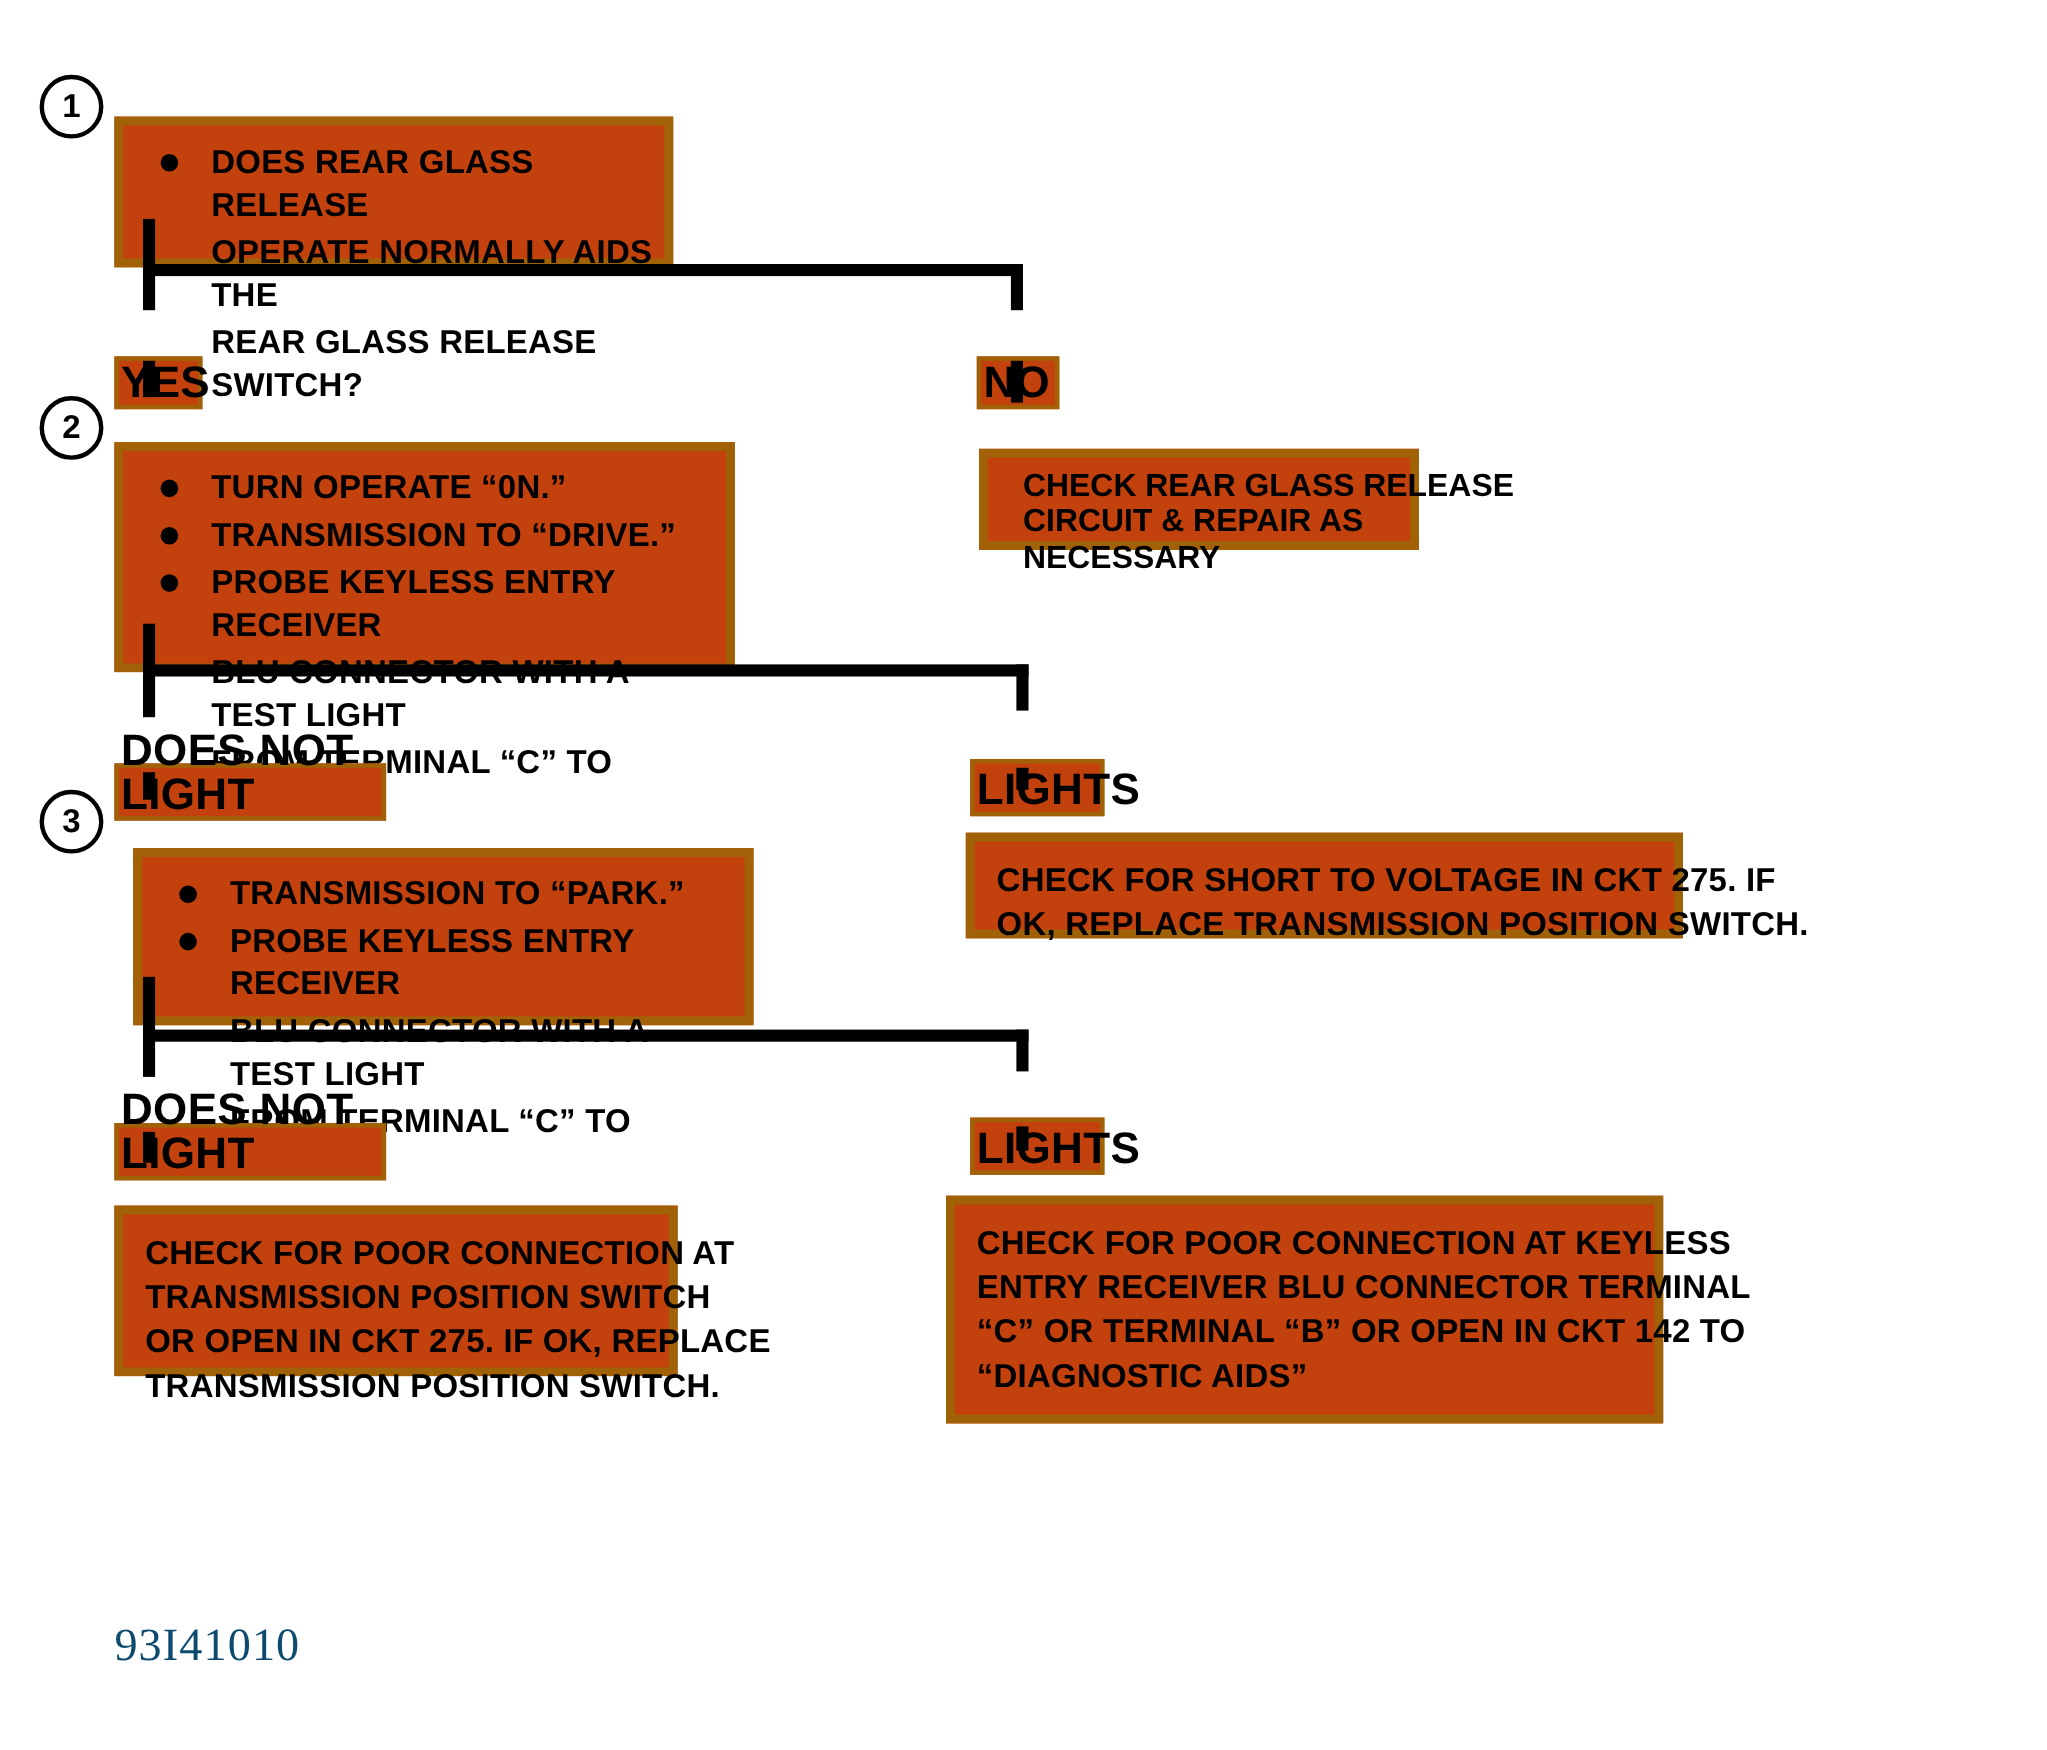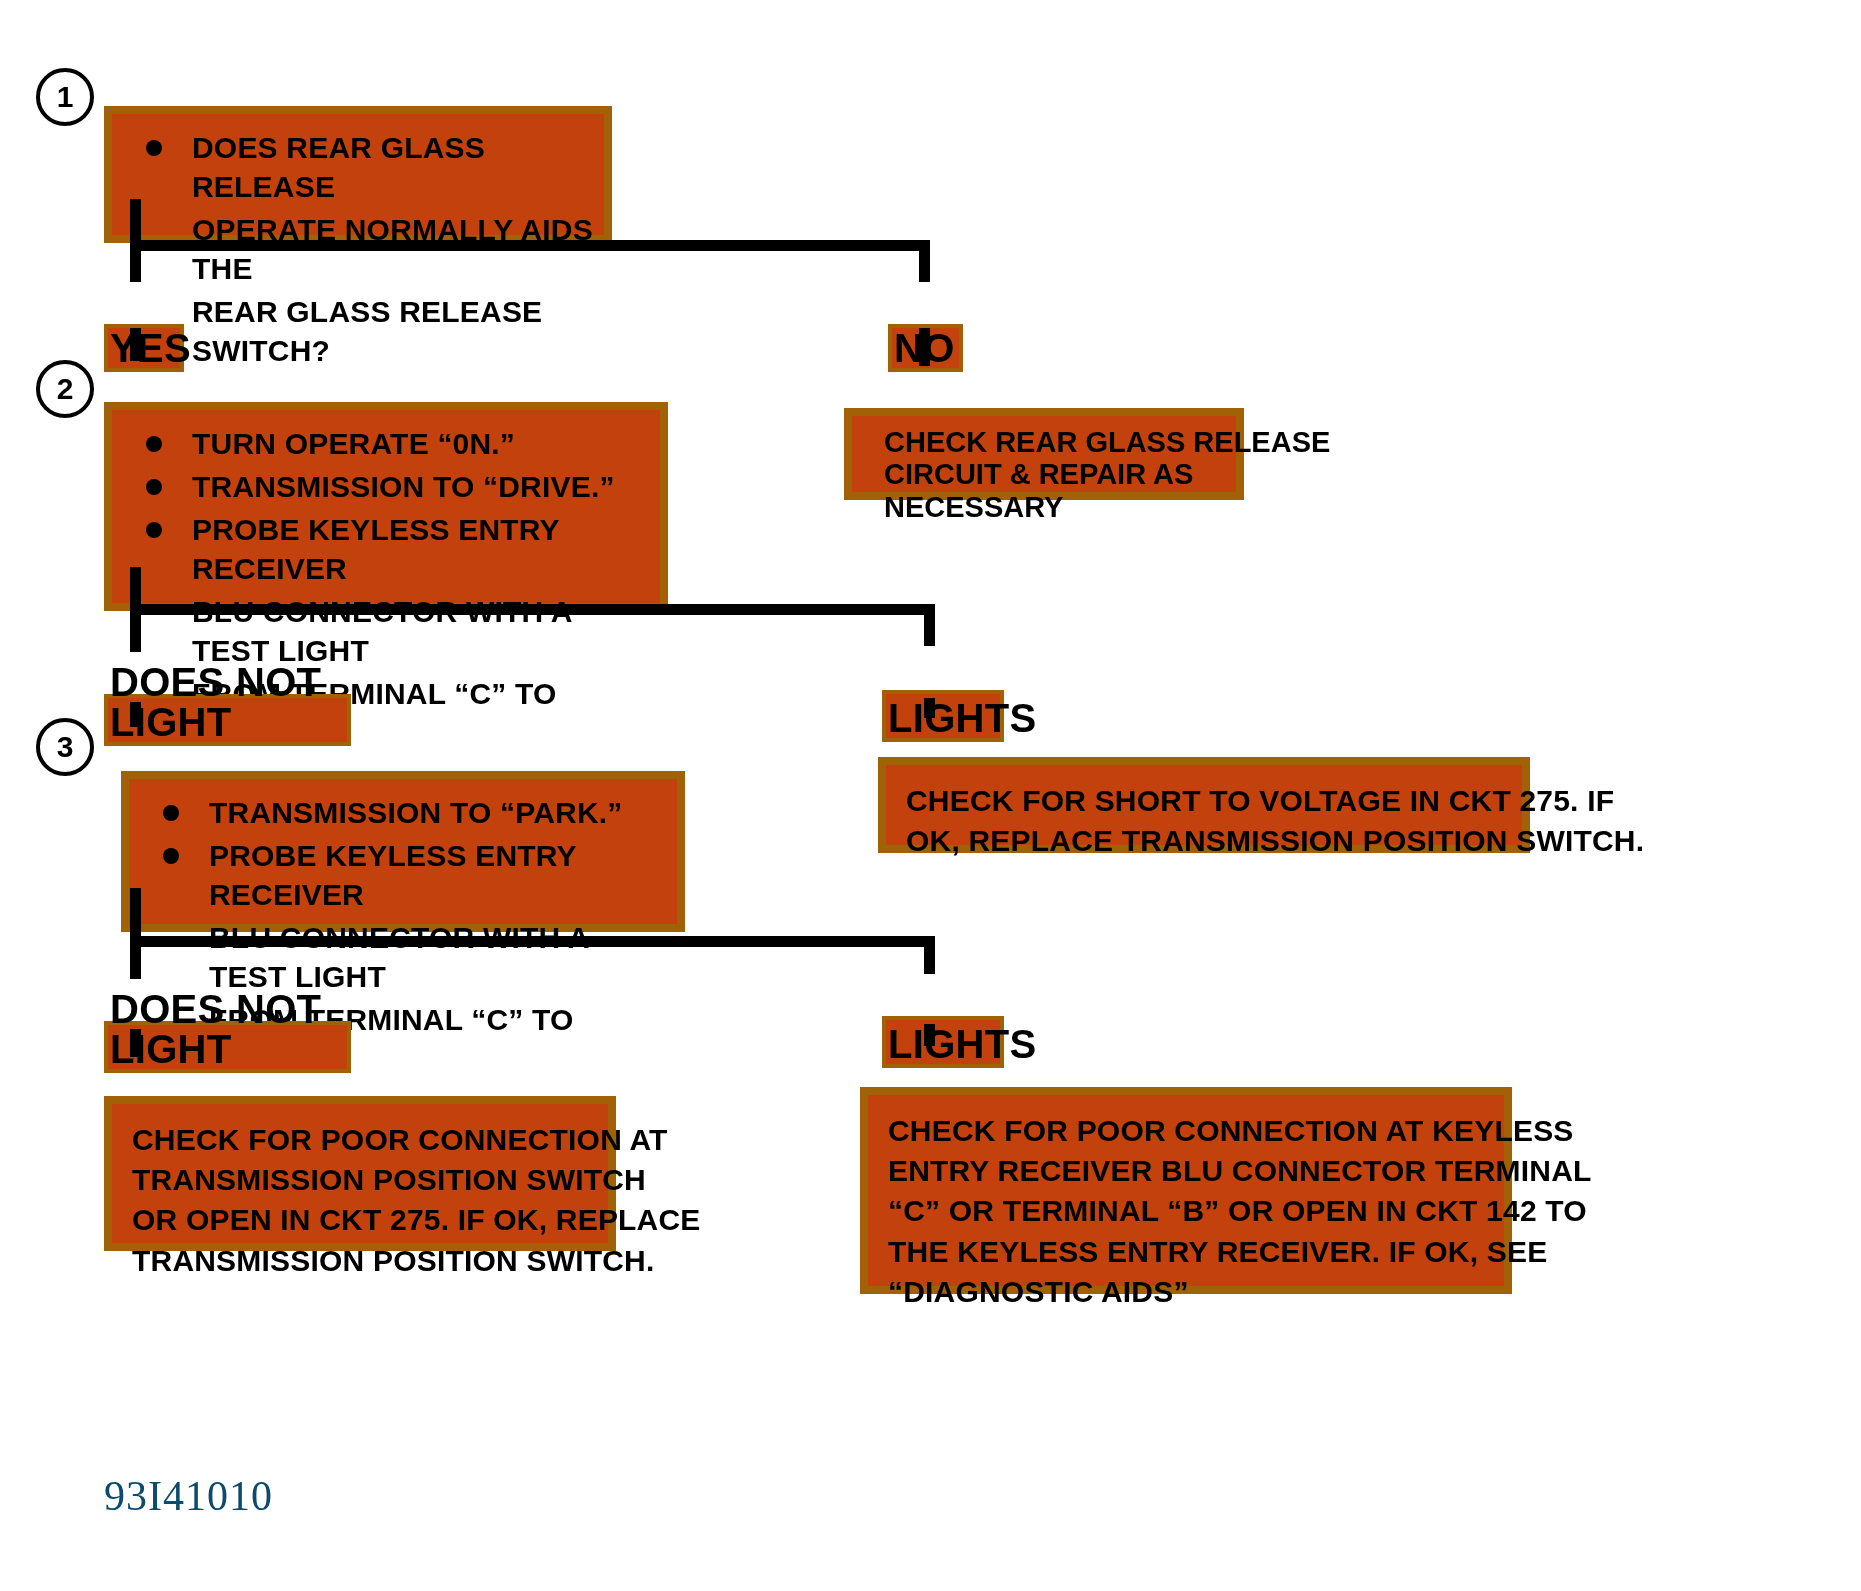--- a/index.html
+++ b/index.html
@@ -157,21 +157,21 @@
   <div class="box label-box" style="left:104px; top:280px; width:80px; height:48px;">
     <span>YES</span>
   </div>
   <div class="box label-box" style="left:888px; top:280px; width:75px; height:48px;">
     <span>NO</span>
   </div>
 
   <div class="line" style="left:130px; top:328px; width:11px; height:33px;"></div>
   <div class="line" style="left:919px; top:328px; width:11px; height:38px;"></div>
 
-  <div class="box result-box alt" style="left:844px; top:364px; width:400px; height:92px;padding-left:32px;">
+  <div class="box result-box alt" style="left:890px; top:364px; width:400px; height:92px;padding-left:32px;">
     <span class="ln">CHECK REAR GLASS RELEASE</span>
     <span class="ln">CIRCUIT &amp; REPAIR AS</span>
     <span class="ln">NECESSARY</span>
   </div>
 
   <div class="step-circle" style="left:36px; top:360px;">
     <span>2</span>
   </div>
 
   <div class="box step-box" style="left:104px; top:358px; width:564px; height:209px;">
@@ -259,21 +259,20 @@
     <span class="ln">CHECK FOR POOR CONNECTION AT</span>
     <span class="ln">TRANSMISSION POSITION SWITCH</span>
     <span class="ln">OR OPEN IN CKT 275.  IF OK, REPLACE</span>
     <span class="ln">TRANSMISSION POSITION SWITCH.</span>
   </div>
 
   <div class="box result-box" style="left:860px; top:1043px; width:652px; height:207px;">
     <span class="ln">CHECK FOR POOR CONNECTION AT KEYLESS</span>
     <span class="ln">ENTRY RECEIVER BLU CONNECTOR TERMINAL</span>
     <span class="ln">“C” OR TERMINAL “B” OR OPEN IN CKT 142 TO</span>
-    <span class="ln">THE KEYLESS ENTRY RECEIVER.  IF OK,  SEE</span>
     <span class="ln">“DIAGNOSTIC AIDS”</span>
   </div>
 
   <div class="caption" style="left:104px; top:1472px;">
     <span>93I41010</span>
   </div>
 
 </div>
 
 </body></html>

